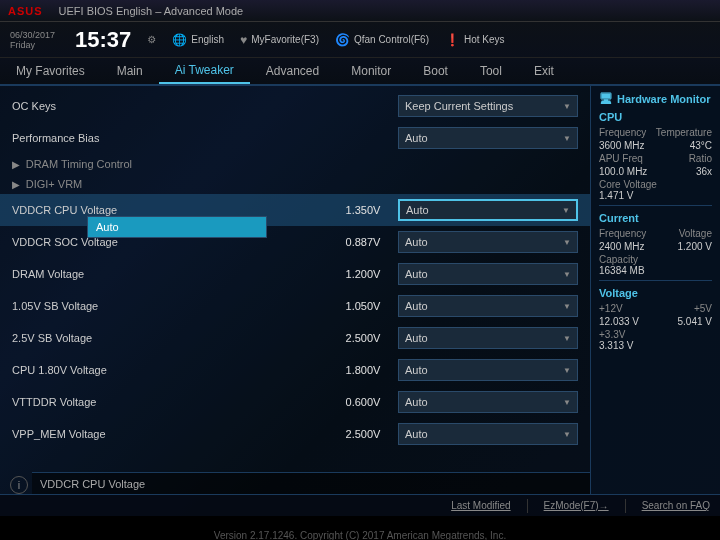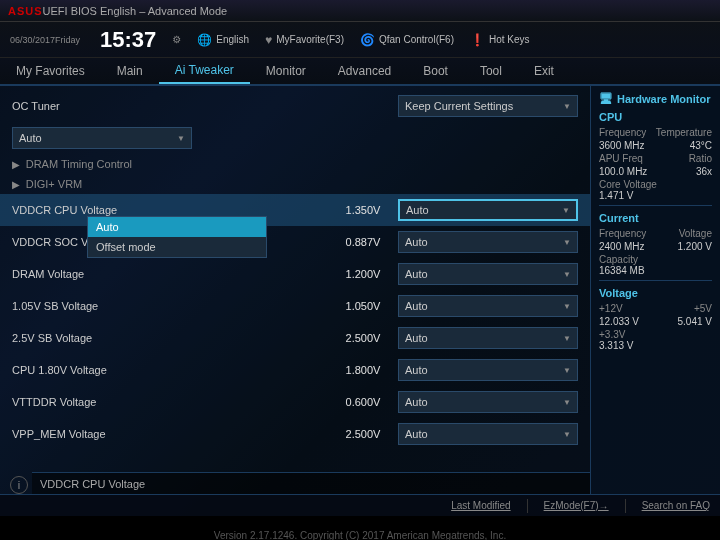--- a/index.html
+++ b/index.html
@@ -25,21 +25,21 @@
     
     .top-bar {
       position: relative;
       z-index: 10;
       background: linear-gradient(to bottom, #1a1a2e, #0d1117);
       border-bottom: 1px solid #333;
       height: 22px;
       display: flex;
       align-items: center;
       padding: 0 8px;
-      gap: 0;
+      gap: 16px;
     }
     .asus-logo {
       color: #c00;
       font-weight: bold;
       font-size: 11px;
       letter-spacing: 1px;
     }
     .top-bar-title {
       color: #aaa;
       font-size: 11px;
@@ -52,21 +52,21 @@
       background: linear-gradient(to bottom, #0d1117, #0a0f1a);
       height: 36px;
       display: flex;
       align-items: center;
       padding: 0 10px;
       gap: 16px;
       border-bottom: 1px solid #222;
     }
     .datetime-block {
       display: flex;
-      flex-direction: row;
+      flex-direction: column;
       font-size: 9px;
       color: #888;
       margin-right: 4px;
     }
     .clock {
       font-size: 22px;
       color: #fff;
       font-weight: bold;
       line-height: 1;
     }
@@ -361,49 +361,50 @@
   <div class="nav-item">
     <span>My Favorites</span>
   </div>
   <div class="nav-item">
     <span>Main</span>
   </div>
   <div class="nav-item active">
     <span>Ai Tweaker</span>
   </div>
   <div class="nav-item">
+    <span>Advanced</span>
+  </div>
+  <div class="nav-item">
     <span>Monitor</span>
   </div>
   <div class="nav-item">
-    <span>Advanced</span>
-  </div>
-  <div class="nav-item">
     <span>Boot</span>
   </div>
   <div class="nav-item">
     <span>Tool</span>
   </div>
   <div class="nav-item">
     <span>Exit</span>
   </div>
 </div>
 
 <div class="main-content">
 
   <div class="left-panel">
 
     <div class="row-item">
-      <span class="row-label">OC Tuner</span>
+      <span class="row-label">OC Keys</span>
       <div class="row-dropdown">
         <span>Keep Current Settings</span>
         <span class="dropdown-arrow">▼</span>
       </div>
     </div>
 
     <div class="row-item">
+      <span class="row-label">Performance Bias</span>
       <div class="row-dropdown">
         <span>Auto</span>
         <span class="dropdown-arrow">▼</span>
       </div>
     </div>
 
     <div class="section-header">
       <span style="color:#888; font-size:10px;">▶</span>
       <span>DRAM Timing Control</span>
     </div>
@@ -416,21 +417,20 @@
     <div class="row-item highlighted row-item-wrapper">
       <span class="row-label">VDDCR CPU Voltage</span>
       <span class="row-value">1.350V</span>
       <div class="row-dropdown cyan-border">
         <span>Auto</span>
         <span class="dropdown-arrow">▼</span>
       </div>
 
       <div class="dropdown-open">
         <div class="dropdown-option selected-opt">Auto</div>
-        <div class="dropdown-option">Offset mode</div>
       </div>
     </div>
 
     <div class="row-item">
       <span class="row-label">VDDCR SOC Voltage</span>
       <span class="row-value">0.887V</span>
       <div class="row-dropdown">
         <span>Auto</span>
         <span class="dropdown-arrow">▼</span>
       </div>

